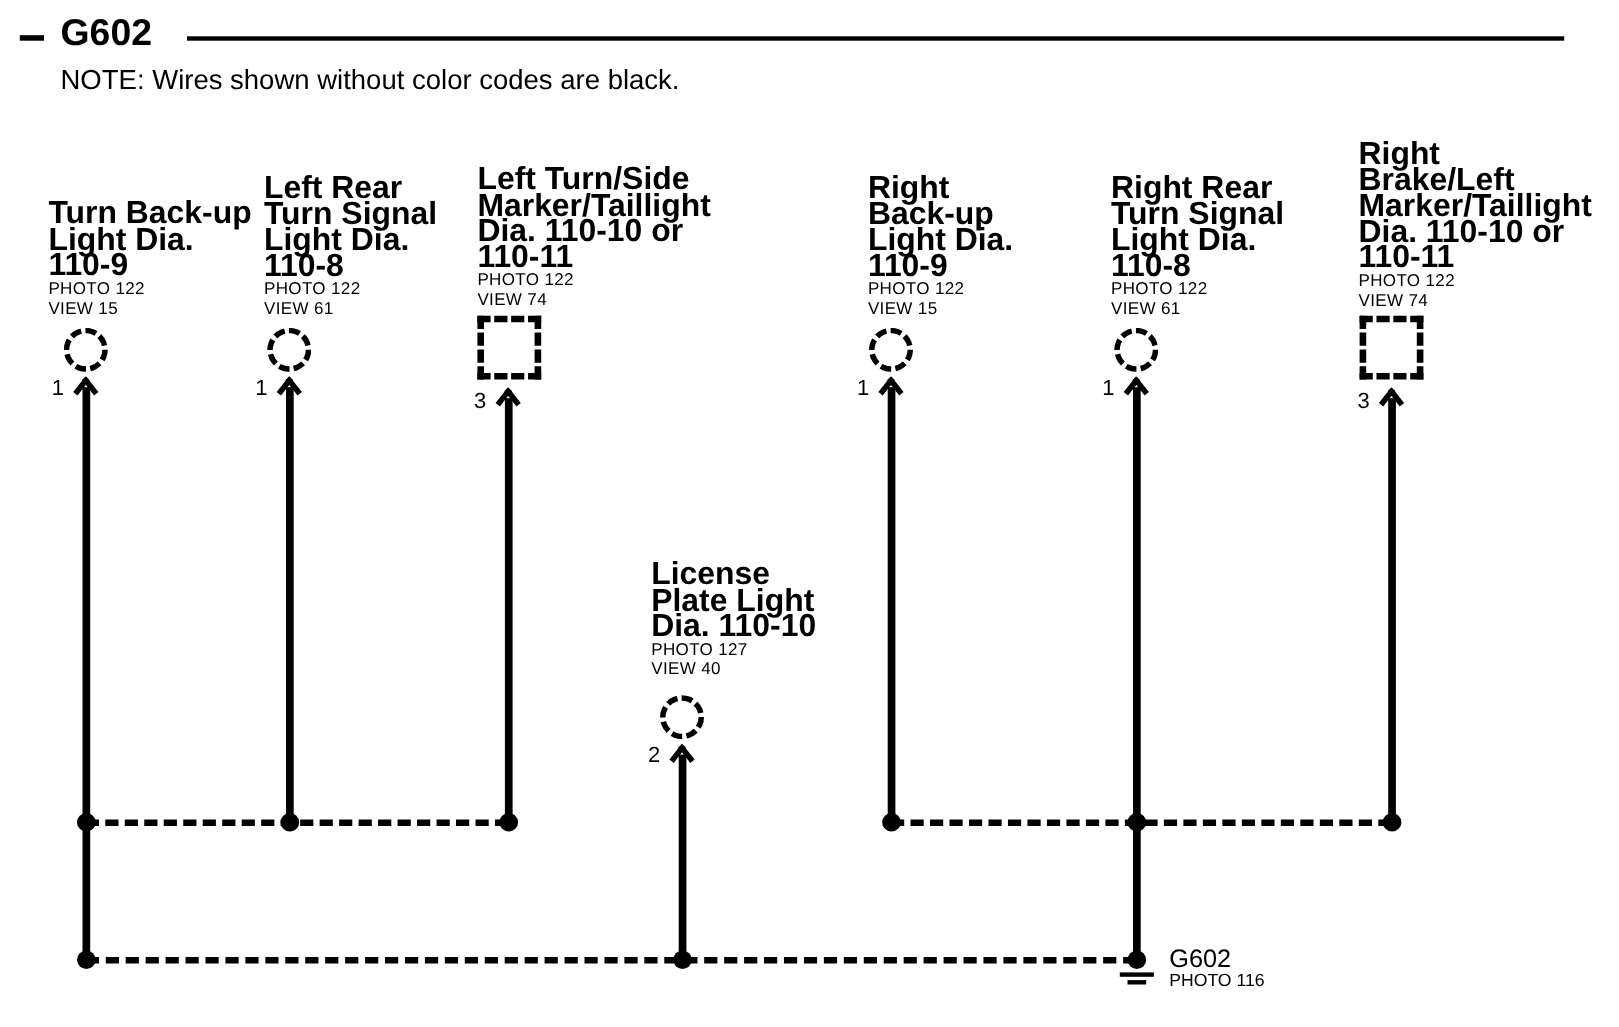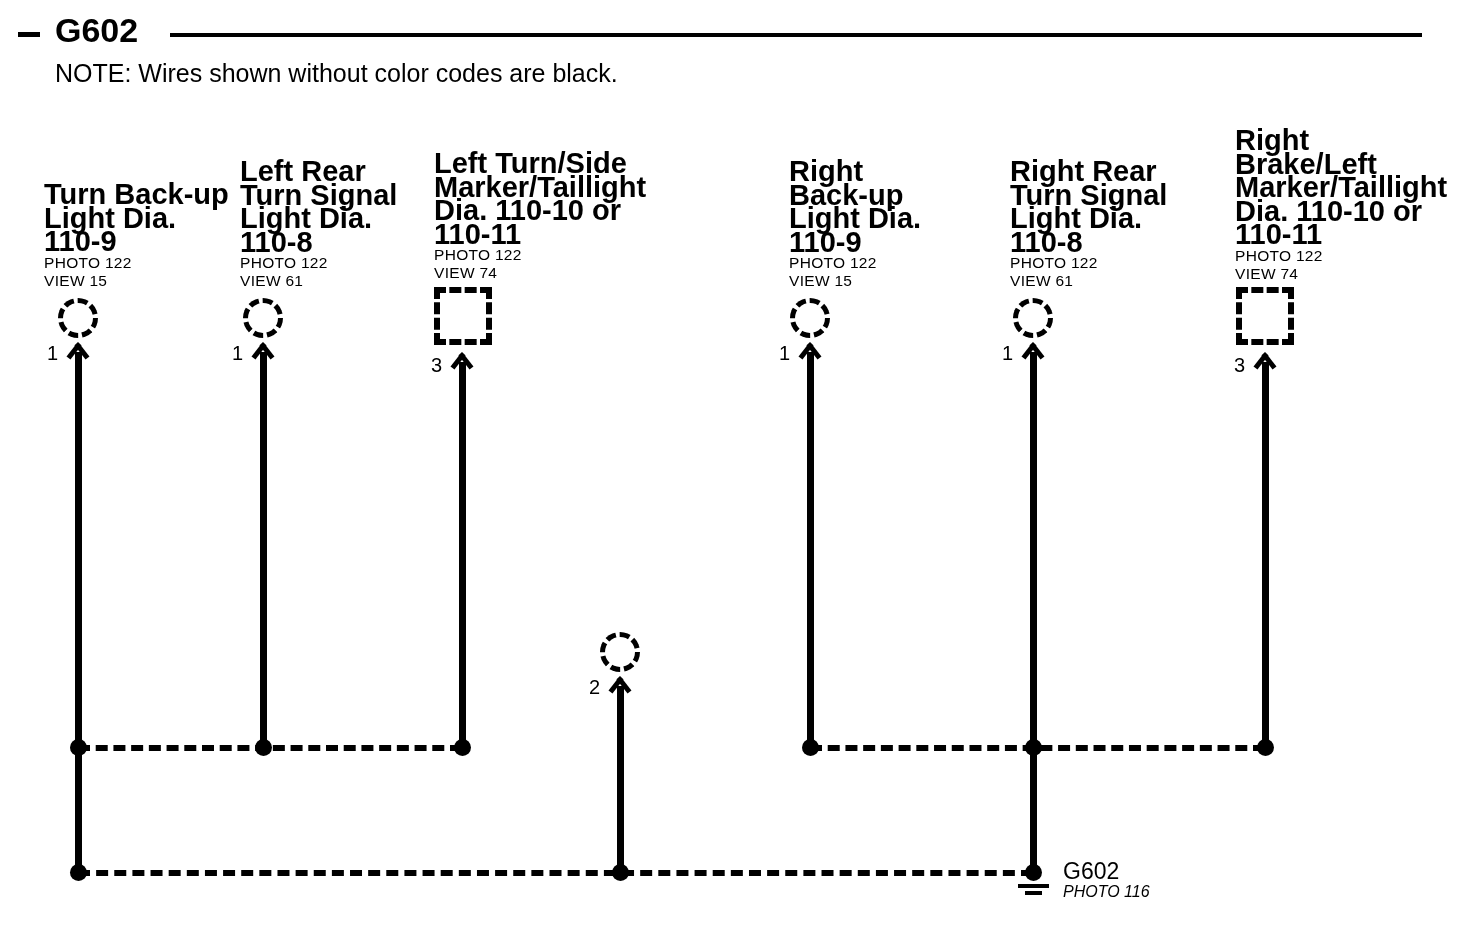--- a/index.html
+++ b/index.html
@@ -151,21 +151,20 @@
     position: absolute;
     font-size: 23px;
     line-height: 26px;
     white-space: nowrap;
   }
   .gnd-sub {
     position: absolute;
     font-size: 16px;
     line-height: 19px;
     white-space: nowrap;
-    font-style: italic;
   }
 </style>
 </head>
 <body>
 
 <div id="page">
 
   <div class="hdr-dash"></div>
   <div class="hdr-title">G602</div>
   <div class="hdr-rule"></div>
@@ -261,20 +260,27 @@
     <span class="sm">VIEW 74</span>
   </div>
   <div class="conn-square" style="left:1236px; top:287px;"></div>
   <div class="term" style="left:1252px; top:350px;">
     <div class="s sl"></div>
       <div class="s sr"></div>
   </div>
   <div class="pin" style="left:1234px; top:355px;">3</div>
   <div class="vwire" style="left:1262px; top:362px; height:388px;"></div>
 
+  <div class="cblock" style="left:592px; top:511px;">
+    <span class="ln b">License</span>
+    <span class="ln b">Plate Light</span>
+    <span class="ln b">Dia. 110-10</span>
+    <span class="sm">PHOTO 127</span>
+    <span class="sm">VIEW 40</span>
+  </div>
   <div class="conn-circle" style="left:600px; top:632px;"></div>
   <div class="term" style="left:607px; top:674px;">
     <div class="s sl"></div>
       <div class="s sr"></div>
   </div>
   <div class="pin" style="left:589px; top:677px;">2</div>
   <div class="vwire" style="left:617px; top:686px; height:186px;"></div>
 
   <div class="hbus" style="left:78px; top:745px; width:384px;"></div>
   <div class="node" style="left:70px; top:739px;"></div>

